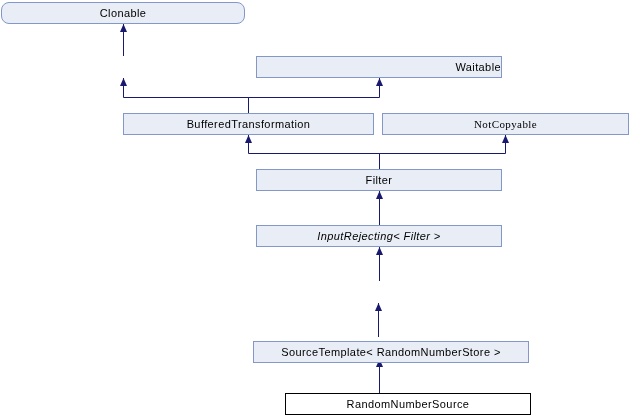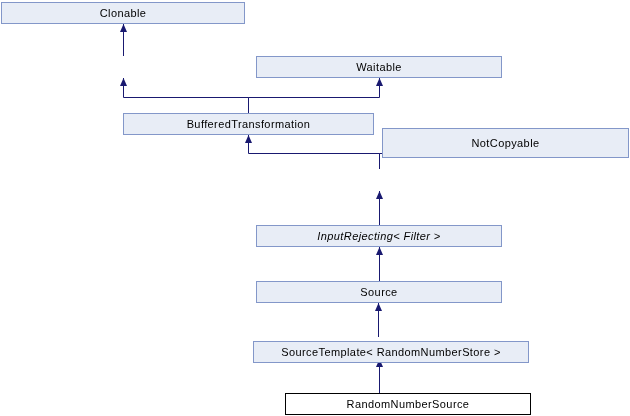--- a/index.html
+++ b/index.html
@@ -67,37 +67,37 @@
       <polygon points="505.5,135 502,143 509,143" fill="#191970"></polygon>
       <polyline points="379.5,225 379.5,191" fill="none" stroke="#191970" stroke-width="1"></polyline>
       <polygon points="379.5,191 376,199 383,199" fill="#191970"></polygon>
       <polyline points="379.5,281 379.5,247" fill="none" stroke="#191970" stroke-width="1"></polyline>
       <polygon points="379.5,247 376,255 383,255" fill="#191970"></polygon>
       <polyline points="378.5,337 378.5,303" fill="none" stroke="#191970" stroke-width="1"></polyline>
       <polygon points="378.5,303 375,311 382,311" fill="#191970"></polygon>
       <polyline points="379.5,393 379.5,359" fill="none" stroke="#191970" stroke-width="1"></polyline>
       <polygon points="379.5,359 376,367 383,367" fill="#191970"></polygon>
     </svg>
-<div class="node" style="left: 1px; top: 2px; width: 244px; height: 22px;">
+<div class="node" style="left: 1px; top: 2px; width: 244px; height: 22px; border-radius: 8px;">
       <span class="node-label">Clonable</span>
     </div>
-    <div class="node" style="left: 256px; top: 56px; width: 246px; height: 22px;">
+    <div class="node" style="left: 256px; top: 56px; width: 246px; height: 22px; justify-content: flex-end;">
       <span class="node-label">Waitable</span>
     </div>
     <div class="node" style="left: 123px; top: 113px; width: 251px; height: 22px;">
       <span class="node-label">BufferedTransformation</span>
     </div>
-    <div class="node" style="left: 382px; top: 128px; width: 247px; height: 30px;">
+    <div class="node" style="left: 382px; top: 113px; width: 247px; height: 22px; font-family: Liberation Serif, serif;">
       <span class="node-label">NotCopyable</span>
+    </div>
+    <div class="node" style="left: 256px; top: 169px; width: 246px; height: 22px;">
+      <span class="node-label">Filter</span>
     </div>
     <div class="node" style="left: 256px; top: 225px; width: 246px; height: 22px; font-style: italic;">
       <span class="node-label">InputRejecting&lt; Filter &gt;</span>
-    </div>
-    <div class="node" style="left: 256px; top: 281px; width: 246px; height: 22px;">
-      <span class="node-label">Source</span>
     </div>
     <div class="node" style="left: 253px; top: 341px; width: 276px; height: 22px;">
       <span class="node-label">SourceTemplate&lt; RandomNumberStore &gt;</span>
     </div>
     <div class="node current" style="left: 256px; top: 393px; width: 246px; height: 22px;">
       <span class="node-label">RandomNumberSource</span>
     </div>
   </div>
 
 </body></html>

